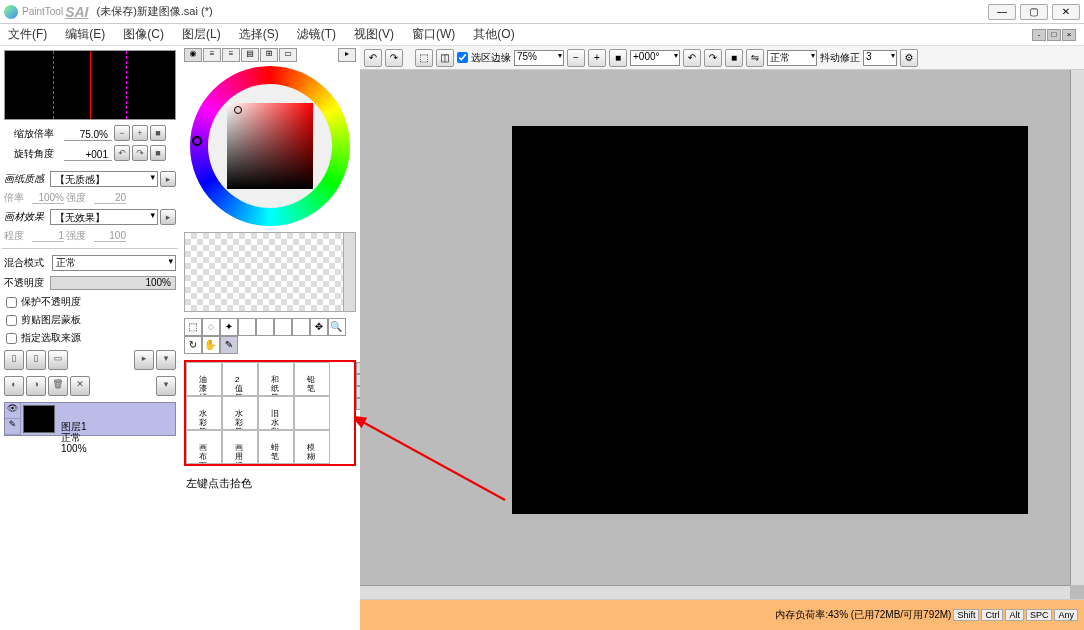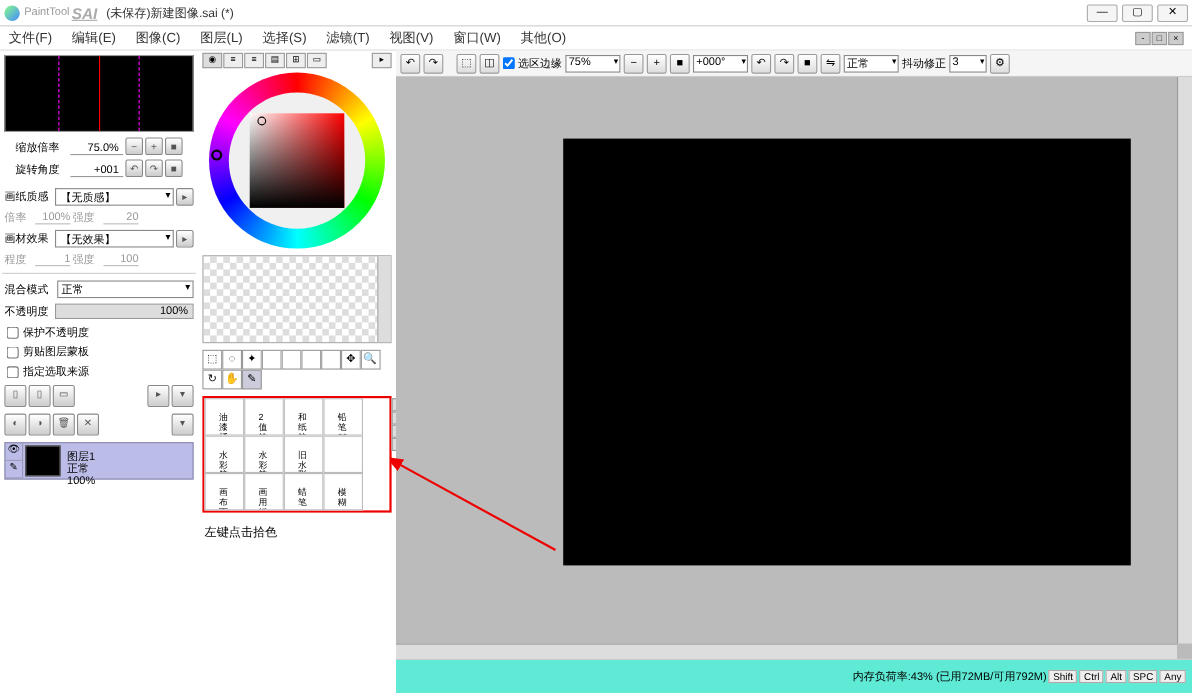--- a/index.html
+++ b/index.html
@@ -21,38 +21,38 @@
 .canvasarea { flex: 1; background: #f0f0f0; display: flex; flex-direction: column; }
 .navthumb { height: 70px; background: #000; border: 1px solid #999; position: relative; margin: 2px; }
 .navthumb::before { content:""; position:absolute; left:28%; top:0; bottom:0; border-left:1px dashed #f0f; }
 .navthumb::after { content:""; position:absolute; right:28%; top:0; bottom:0; border-left:1px dashed #f0f; }
 .navthumb .navline { position:absolute; left:50%; top:0; bottom:0; width:1px; background:#f00; }
 .navctrl { display:flex; align-items:flex-end; font-size:10px; gap:2px; margin:1px 12px; }
 .navctrl .lab { width:48px; }
 .navctrl .val { flex:1; text-align:right; border-bottom:1px solid #999; padding-right:4px; }
 .sqbtn { width:16px; height:16px; background:linear-gradient(#fff,#ccc); border:1px solid #888; border-radius:2px; font-size:9px; text-align:center; line-height:14px; color:#555; }
 .proprow { display:flex; align-items:center; font-size:10px; gap:2px; margin:1px 2px; }
-.proprow .plab { width:44px; }
+.proprow .plab { width:44px;font-style:italic; }
 .proprow .pbox { flex:1; border:1px solid #888; background:#fff; padding:1px 4px; height:16px; font-size:10px; }
 .proprow .pval { width:32px; text-align:right; border-bottom:1px solid #bbb; color:#999; }
 .proprow .plab2 { width:26px; color:#999; }
 .ddlabel { font-size:10px; width:46px; }
 .dd { flex:1; border:1px solid #888; background:#fff; height:16px; font-size:10px; padding:0 3px; position:relative; }
 .dd::after { content:"▾"; position:absolute; right:2px; top:0; font-size:9px; }
 .opacrow { display:flex; align-items:flex-end; font-size:10px; margin:2px; }
 .opacrow .bar { flex:1; height:14px; background:linear-gradient(90deg,#ddd,#ddd); border:1px solid #999; text-align:right; padding-right:4px; font-size:10px; line-height:12px; }
 .chk { display:flex; align-items:center; font-size:10px; margin:1px 4px; gap:4px; }
 .chk input { width:11px; height:11px; }
 .layertools { display:flex; gap:2px; margin:2px; }
 .layertools .sqbtn { width:20px; height:20px; }
 .layeritem { display:flex; background:#bcbce8; border:1px solid #88a; margin:2px; height:34px; }
 .layeritem .eye { width:16px; border-right:1px solid #99b; display:flex; flex-direction:column; }
 .layeritem .eye div { flex:1; border-bottom:1px solid #99b; text-align:center; font-size:9px; }
 .layeritem .thumb { width:32px; background:#000; margin:2px; border:1px solid #666; }
-.layeritem .info { padding:7px 4px; font-size:10px; line-height:11px; }
+.layeritem .info { padding:18px 4px; font-size:10px; line-height:11px; }
 .colorwheel { width:160px; height:160px; position:relative; margin:2px auto; }
 .colorwheel .ring { width:160px; height:160px; border-radius:50%; background:conic-gradient(red,yellow,lime,cyan,blue,magenta,red); position:relative; }
 .colorwheel .ring::after { content:""; position:absolute; inset:18px; background:#f0f0f0; border-radius:50%; }
 .colorwheel .sq { position:absolute; left:37px; top:37px; width:86px; height:86px; background:linear-gradient(to bottom,transparent,#000),linear-gradient(to right,#fff,red); }
 .colorwheel .pick1 { position:absolute; width:10px; height:10px; border:2px solid #000; border-radius:50%; left:2px; top:70px; background:transparent; }
 .colorwheel .pick2 { position:absolute; width:8px; height:8px; border:1px solid #000; border-radius:50%; left:44px; top:40px; }
 .colormodes { display:flex; gap:1px; margin:0 2px; }
 .colormodes .cm { width:18px; height:14px; border:1px solid #999; background:#eee; font-size:8px; text-align:center; }
 .colormodes .cm.active { background:#ddd; }
 .swatcharea { height:80px; border:1px solid #aaa; margin:2px; background:repeating-conic-gradient(#ddd 0 25%,#fff 0 50%) 0 0/12px 12px; position:relative; }
@@ -72,21 +72,21 @@
 .canvastb .tb { width:18px; height:18px; border:1px solid #999; background:linear-gradient(#fff,#ddd); border-radius:2px; font-size:10px; text-align:center; line-height:16px; }
 .canvastb .dd2 { width:50px; height:16px; border:1px solid #888; background:#fff; font-size:10px; padding:0 2px; position:relative; }
 .canvastb .dd2::after { content:"▾"; position:absolute; right:1px; font-size:8px; }
 .canvastb input[type=checkbox]{ width:11px; height:11px; }
 .canvasview { flex:1; background:#bbb; position:relative; overflow:hidden; }
 .canvasview .canvas { position:absolute; left:152px; top:56px; width:516px; height:388px; background:#000; }
 .canvasview .hscroll { position:absolute; left:0; right:14px; bottom:0; height:14px; background:#ddd; border-top:1px solid #999; }
 .canvasview .vscroll { position:absolute; right:0; top:0; bottom:14px; width:14px; background:#ddd; border-left:1px solid #999; }
 .dockbar { height:20px; background:#eee; border-top:1px solid #ccc; display:flex; align-items:center; padding:0 4px; }
 .dockbar .tab { background:#bcbce8; border:1px solid #99b; padding:1px 20px 1px 6px; font-size:10px; }
-.statusbar { height:18px; background:#5eead4; border-top:1px solid #ccc; display:flex; align-items:center; font-size:10px; padding:15px 6px; }
+.statusbar { height:18px; background:#fdba74; border-top:1px solid #ccc; display:flex; align-items:center; font-size:10px; padding:15px 6px; }
 .statusbar .mem { margin-left:auto; }
 .statusbar .key { border:1px solid #aaa; padding:0 3px; margin-left:2px; font-size:9px; background:#eee; }
 </style>
 </head>
 <body>
 
 <div class="titlebar">
   <div class="logo"></div>
   <span class="appname">PaintTool</span>
   <span class="appbold">SAI</span>

